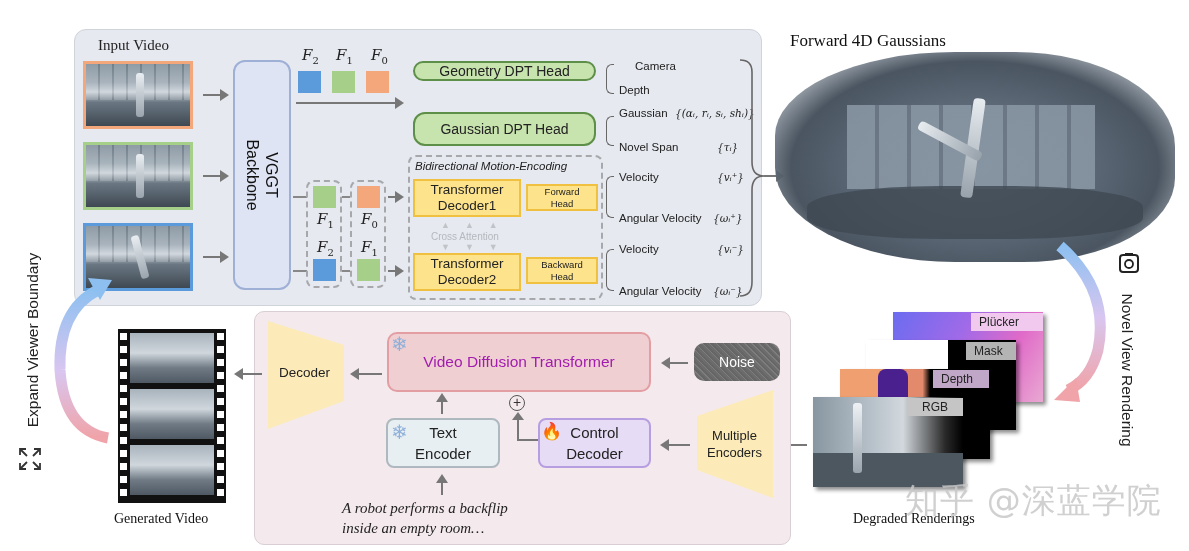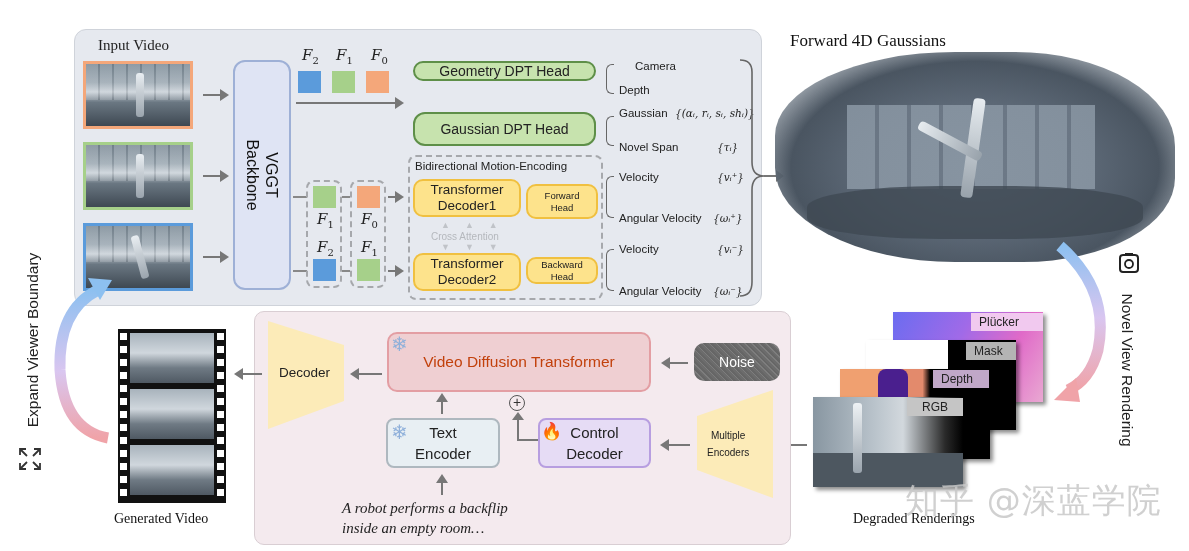--- a/index.html
+++ b/index.html
@@ -27,38 +27,38 @@
   #backbone { left:233px; top:60px; width:58px; height:230px; background:#dfe4f4; border:2px solid #9eb0d6; border-radius:12px; box-sizing:border-box; }
   #backbone-label { position:absolute; left:50%; top:50%; transform:translate(-50%,-50%) rotate(90deg); white-space:pre; text-align:center; font-size:16px; line-height:19px; color:#111; }
 
   .feat { position:absolute; width:23px; height:22px; }
   .f-blue { background:#5b9bdb; } .f-green { background:#a6d08a; } .f-orange { background:#f4a77a; }
   .flabel { position:absolute; font-size:15px; }
 
   .dash-box { position:absolute; border:2px dashed #a6a8ac; border-radius:8px; box-sizing:border-box; }
 
   .green-head { position:absolute; background:#c7e3ae; border:2px solid #5e8f48; border-radius:12px; box-sizing:border-box; font-size:14px; display:flex; align-items:center; justify-content:center; color:#222; }
-  .yellow-box { position:absolute; background:#fde38c; border:2px solid #f0c040; border-radius:10px; box-sizing:border-box; display:flex; align-items:center; justify-content:center; text-align:center; color:#222; }
+  .yellow-box { position:absolute; background:#fde38c; border:2px solid #f0c040; border-radius:0; box-sizing:border-box; display:flex; align-items:center; justify-content:center; text-align:center; color:#222; }
 
   .out-label { position:absolute; font-size:11.5px; color:#222; white-space:nowrap; }
   .out-math { position:absolute; font-size:10.5px; color:#222; white-space:nowrap; }
   .brace { position:absolute; width:8px; border:1.5px solid #666; border-right:none; border-radius:6px 0 0 6px; box-sizing:border-box; }
 
   .ca-text { position:absolute; font-size:10px; color:#b5b8bd; }
 
   
   #gauss-title { left:790px; top:31px; font-size:17px; color:#111; }
   #gauss-img { left:775px; top:52px; width:400px; height:210px; border-radius:45% 40% 38% 45% / 40% 45% 40% 45%;
     background: radial-gradient(ellipse at 50% 55%, #6f7c8a 0%, #5c6876 40%, #4a5561 65%, rgba(180,190,200,0.6) 88%, rgba(255,255,255,0) 100%);
     filter: blur(0.3px); overflow:hidden; }
   #gauss-img .room { position:absolute; left:18%; top:25%; width:62%; height:40%; background:repeating-linear-gradient(90deg,#8b98a5 0 28px,#6d7987 28px 32px); opacity:0.85; }
   #gauss-img .floor { position:absolute; left:8%; top:64%; width:84%; height:25%; background:#3e4853; opacity:0.8; border-radius:40%; }
   #gauss-img .robot2 { position:absolute; left:48%; top:22%; width:12px; height:100px; background:linear-gradient(#e7ecf0,#98a2ab); transform:rotate(8deg); border-radius:4px; }
   #gauss-img .robot3 { position:absolute; left:35%; top:40%; width:70px; height:10px; background:linear-gradient(90deg,#e7ecf0,#98a2ab); transform:rotate(28deg); border-radius:4px; }
-  #vdt { left:387px; top:332px; width:264px; height:60px; background:#efcfd2; border:2px solid #e39ea3; border-radius:10px; box-sizing:border-box; font-size:15.5px; display:flex; align-items:center; justify-content:center; color:#c2410c; }
+  #vdt { left:387px; top:332px; width:264px; height:60px; background:#efcfd2; border:2px solid #e39ea3; border-radius:10px; box-sizing:border-box; font-size:15.5px; display:flex; align-items:center; justify-content:center; color:#a21caf; }
   #noise { left:694px; top:343px; width:86px; height:38px; background: repeating-linear-gradient(45deg,#6c6c6c 0 2px,#7d7d7d 2px 3px,#666 3px 5px); border-radius:10px; color:#fff; font-size:14px; display:flex; align-items:center; justify-content:center; }
   #text-enc { left:386px; top:418px; width:114px; height:50px; background:#e8eff3; border:2px solid #aeb8bf; border-radius:8px; box-sizing:border-box; font-size:15px; text-align:center; line-height:21px; padding-top:2px; color:#222; }
   #control { left:538px; top:418px; width:113px; height:50px; background:#e6dcf5; border:2px solid #b79ee0; border-radius:8px; box-sizing:border-box; font-size:15px; text-align:center; line-height:21px; padding-top:2px; color:#222; }
   .snow { position:absolute; color:#8fb0da; font-size:20px; }
   .fire { position:absolute; color:#e8532b; font-size:17px; }
   #oplus { left:509px; top:395px; width:16px; height:16px; border:1.5px solid #555; border-radius:50%; box-sizing:border-box; font-size:14px; line-height:13px; text-align:center; color:#333; }
   #prompt { left:342px; top:498px; font-size:15px; font-style:italic; line-height:20px; color:#222; }
 
   
   #film { left:118px; top:329px; width:108px; height:174px; background:#111; }
@@ -129,24 +129,24 @@
 <div class="flabel mathi" style="left:361px;top:238px;">F<sub style="font-style:normal;font-size:10px">1</sub></div>
 <div class="feat f-blue" style="left:313px;top:259px;"></div>
 <div class="feat f-green" style="left:357px;top:259px;"></div>
 <div class="arrow-h" style="left:388px;top:196px;width:14px;"></div>
 <div class="arrow-h" style="left:388px;top:270px;width:14px;"></div>
 
 <div class="green-head" style="left:413px;top:61px;width:183px;height:20px;">Geometry DPT Head</div>
 <div class="green-head" style="left:413px;top:112px;width:183px;height:34px;">Gaussian DPT Head</div>
 
 <div class="dash-box" style="left:408px;top:155px;width:195px;height:145px;"></div>
-<div class="abs" style="left:415px;top:160px;font-size:11.5px;">Bidirectional Motion-Encoding</div>
+<div class="abs" style="left:415px;top:160px;font-size:11.5px;font-style:italic;">Bidirectional Motion-Encoding</div>
 <div class="yellow-box" style="left:413px;top:179px;width:108px;height:38px;font-size:13.5px;line-height:16px;white-space:pre;">Transformer
 Decoder1</div>
-<div class="yellow-box" style="left:526px;top:184px;width:72px;height:35px;font-size:9.5px;line-height:12px;white-space:pre;">Forward
+<div class="yellow-box" style="left:526px;top:184px;width:72px;height:27px;font-size:9.5px;line-height:12px;white-space:pre;">Forward
 Head</div>
 <div class="yellow-box" style="left:413px;top:253px;width:108px;height:38px;font-size:13.5px;line-height:16px;white-space:pre;">Transformer
 Decoder2</div>
 <div class="yellow-box" style="left:526px;top:257px;width:72px;height:27px;font-size:9.5px;line-height:12px;white-space:pre;">Backward
 Head</div>
 <div class="ca-text" style="left:431px;top:231px;">Cross Attention</div>
 <div class="abs" style="left:441px;top:220px;color:#c0c3c8;font-size:9px;line-height:11px;">▲&nbsp;&nbsp;&nbsp;&nbsp;&nbsp;&nbsp;▲&nbsp;&nbsp;&nbsp;&nbsp;&nbsp;&nbsp;▲<br><br>▼&nbsp;&nbsp;&nbsp;&nbsp;&nbsp;&nbsp;▼&nbsp;&nbsp;&nbsp;&nbsp;&nbsp;&nbsp;▼</div>
 
 <div class="brace" style="left:606px;top:64px;height:30px;"></div>
 <div class="out-label" style="left:619px;top:60px;margin-left:16px;">Camera</div>
@@ -252,21 +252,21 @@
 <div id="oplus" class="abs">+</div>
 <svg class="abs" style="left:510px;top:412px;" width="30" height="32">
   <path d="M28 28 L8 28 L8 4" fill="none" stroke="#777" stroke-width="2"></path>
   <polygon points="2,8 8,0 14,8" fill="#777"></polygon>
 </svg>
 <div class="arrow-l" style="left:662px;top:444px;width:28px;"></div>
 
 <svg class="abs" style="left:697px;top:390px;" width="80" height="110">
   <polygon points="0,26 76,0 76,108 0,80" fill="#fcebb8"></polygon>
 </svg>
-<div class="abs" style="left:707px;top:427px;font-size:10px;text-align:center;line-height:17px;white-space:pre;">Multiple
+<div class="abs" style="left:707px;top:427px;font-size:13px;text-align:center;line-height:17px;white-space:pre;">Multiple
 Encoders</div>
 
 <div id="prompt" class="abs serif" style="white-space:pre;">A robot performs a backflip
 inside an empty room…</div>
 
 <div id="film" class="abs">
   <div class="film-frame" style="top:4px;"></div>
   <div class="film-frame" style="top:60px;"></div>
   <div class="film-frame" style="top:116px;"></div>
   <div id="sprockets">

